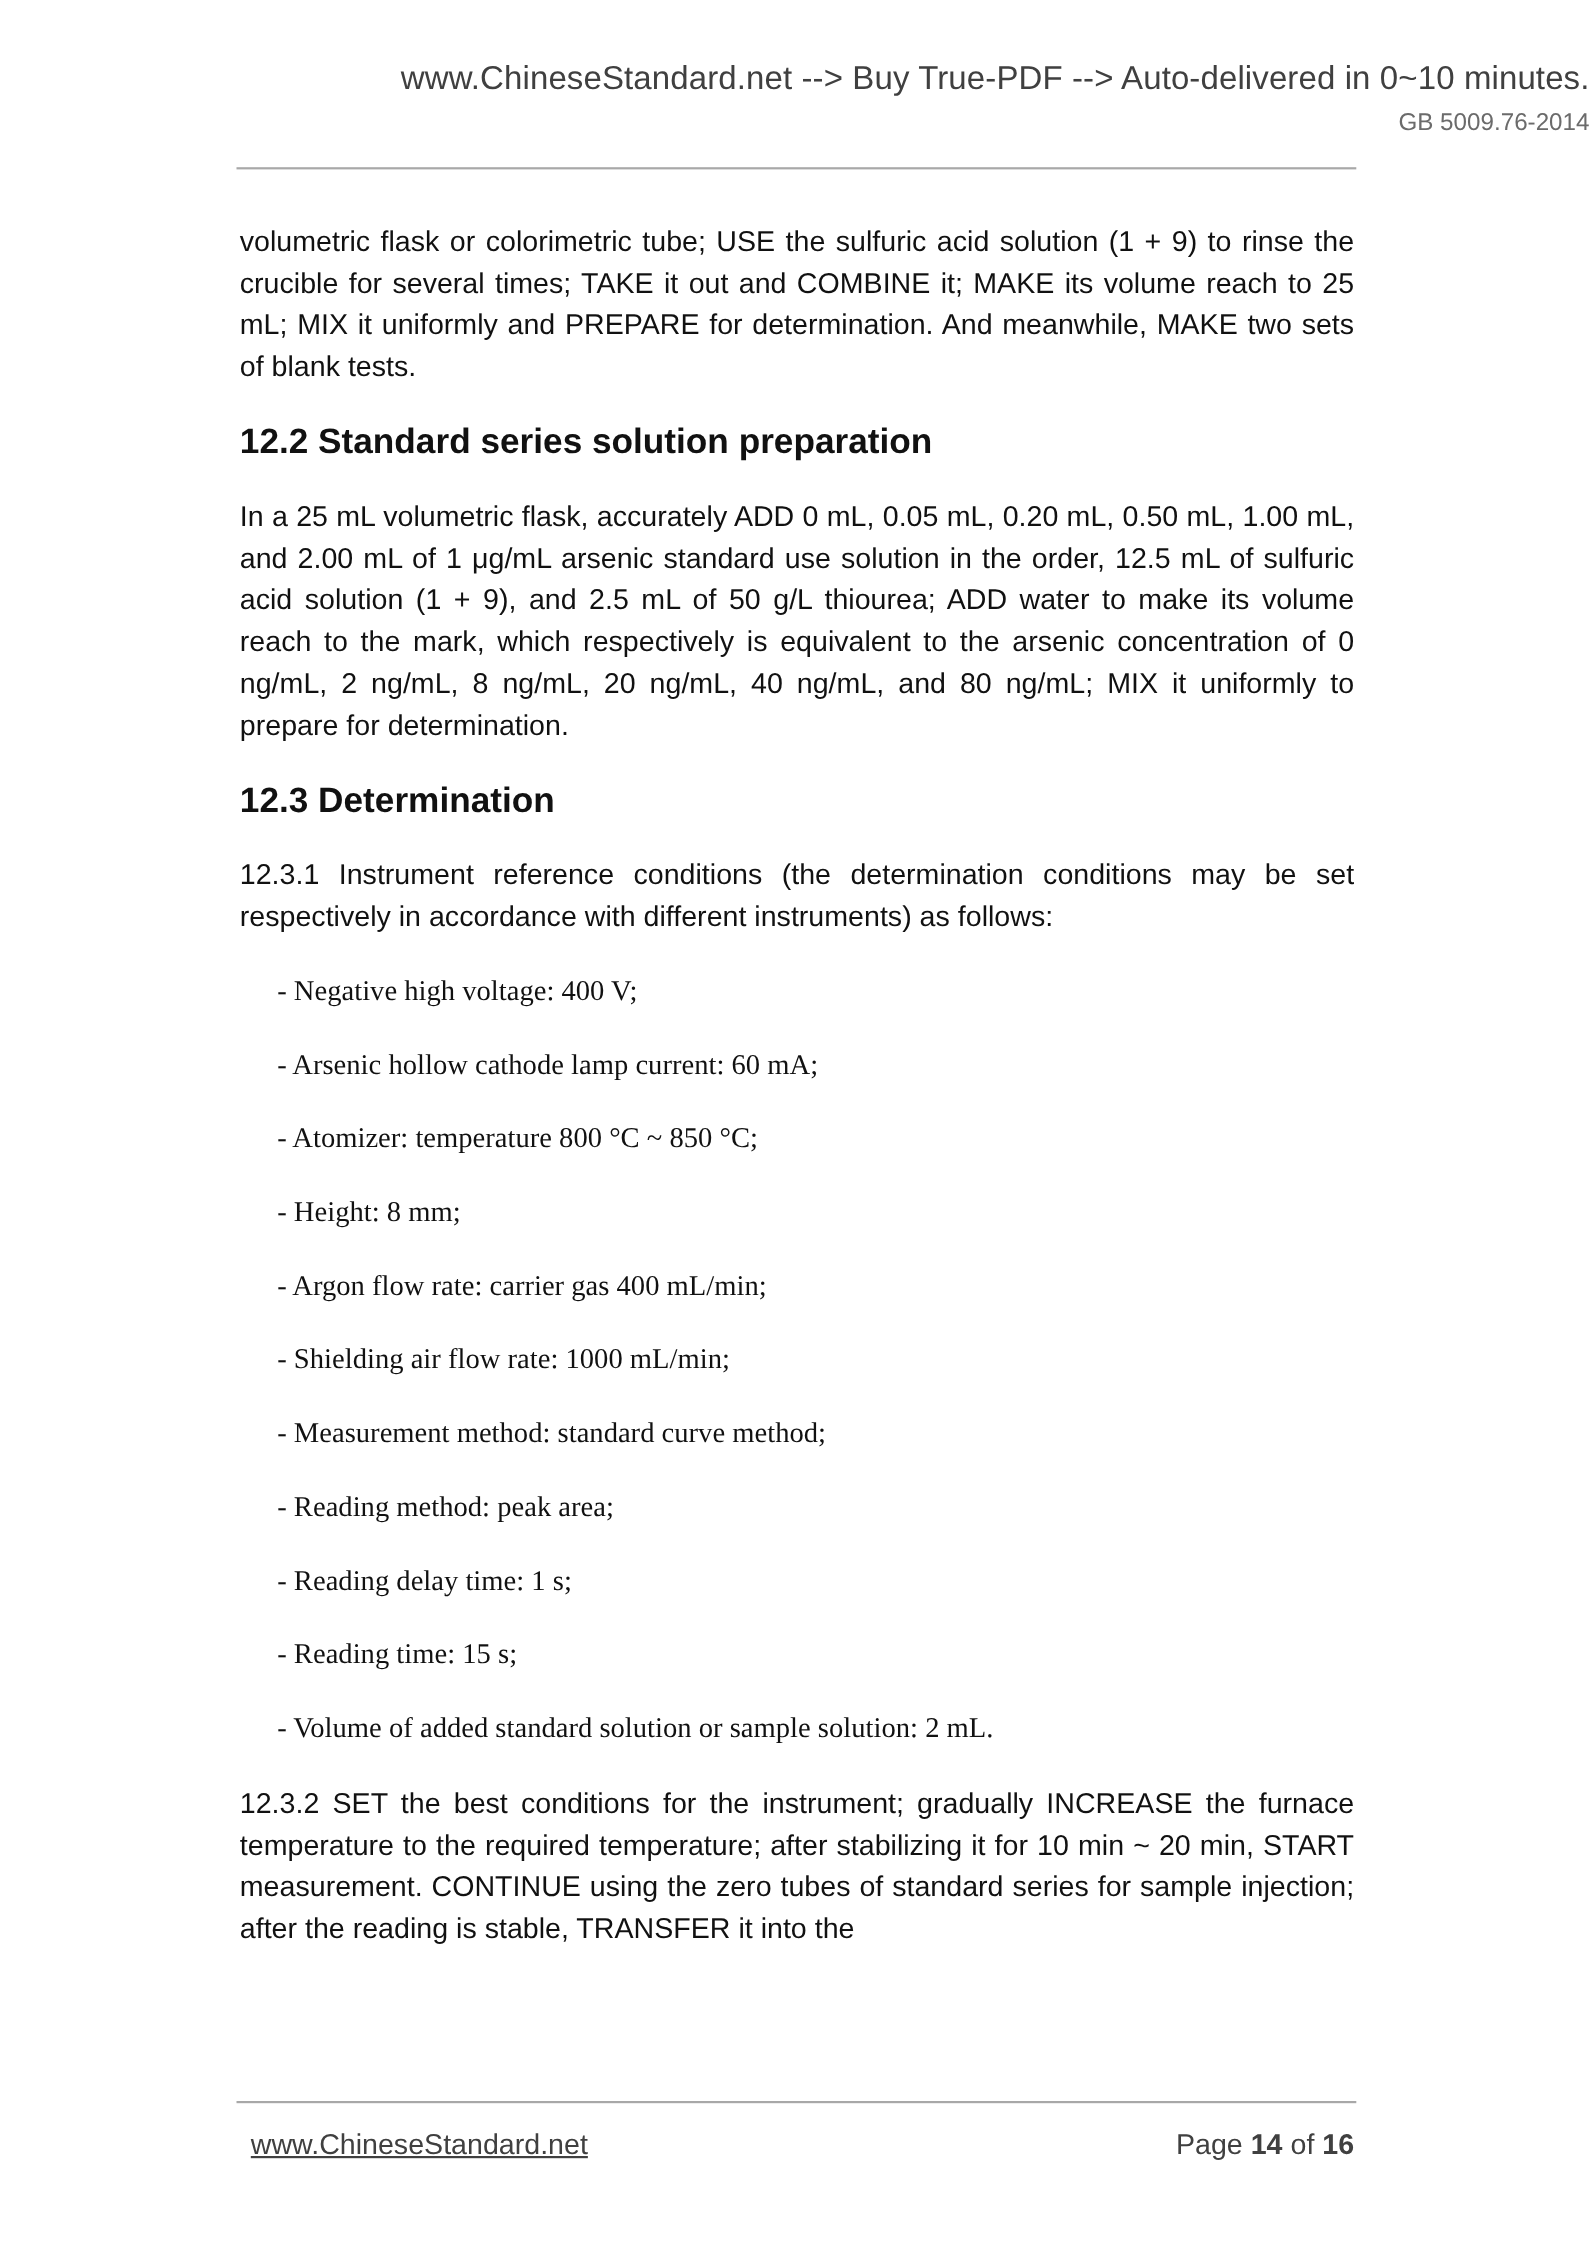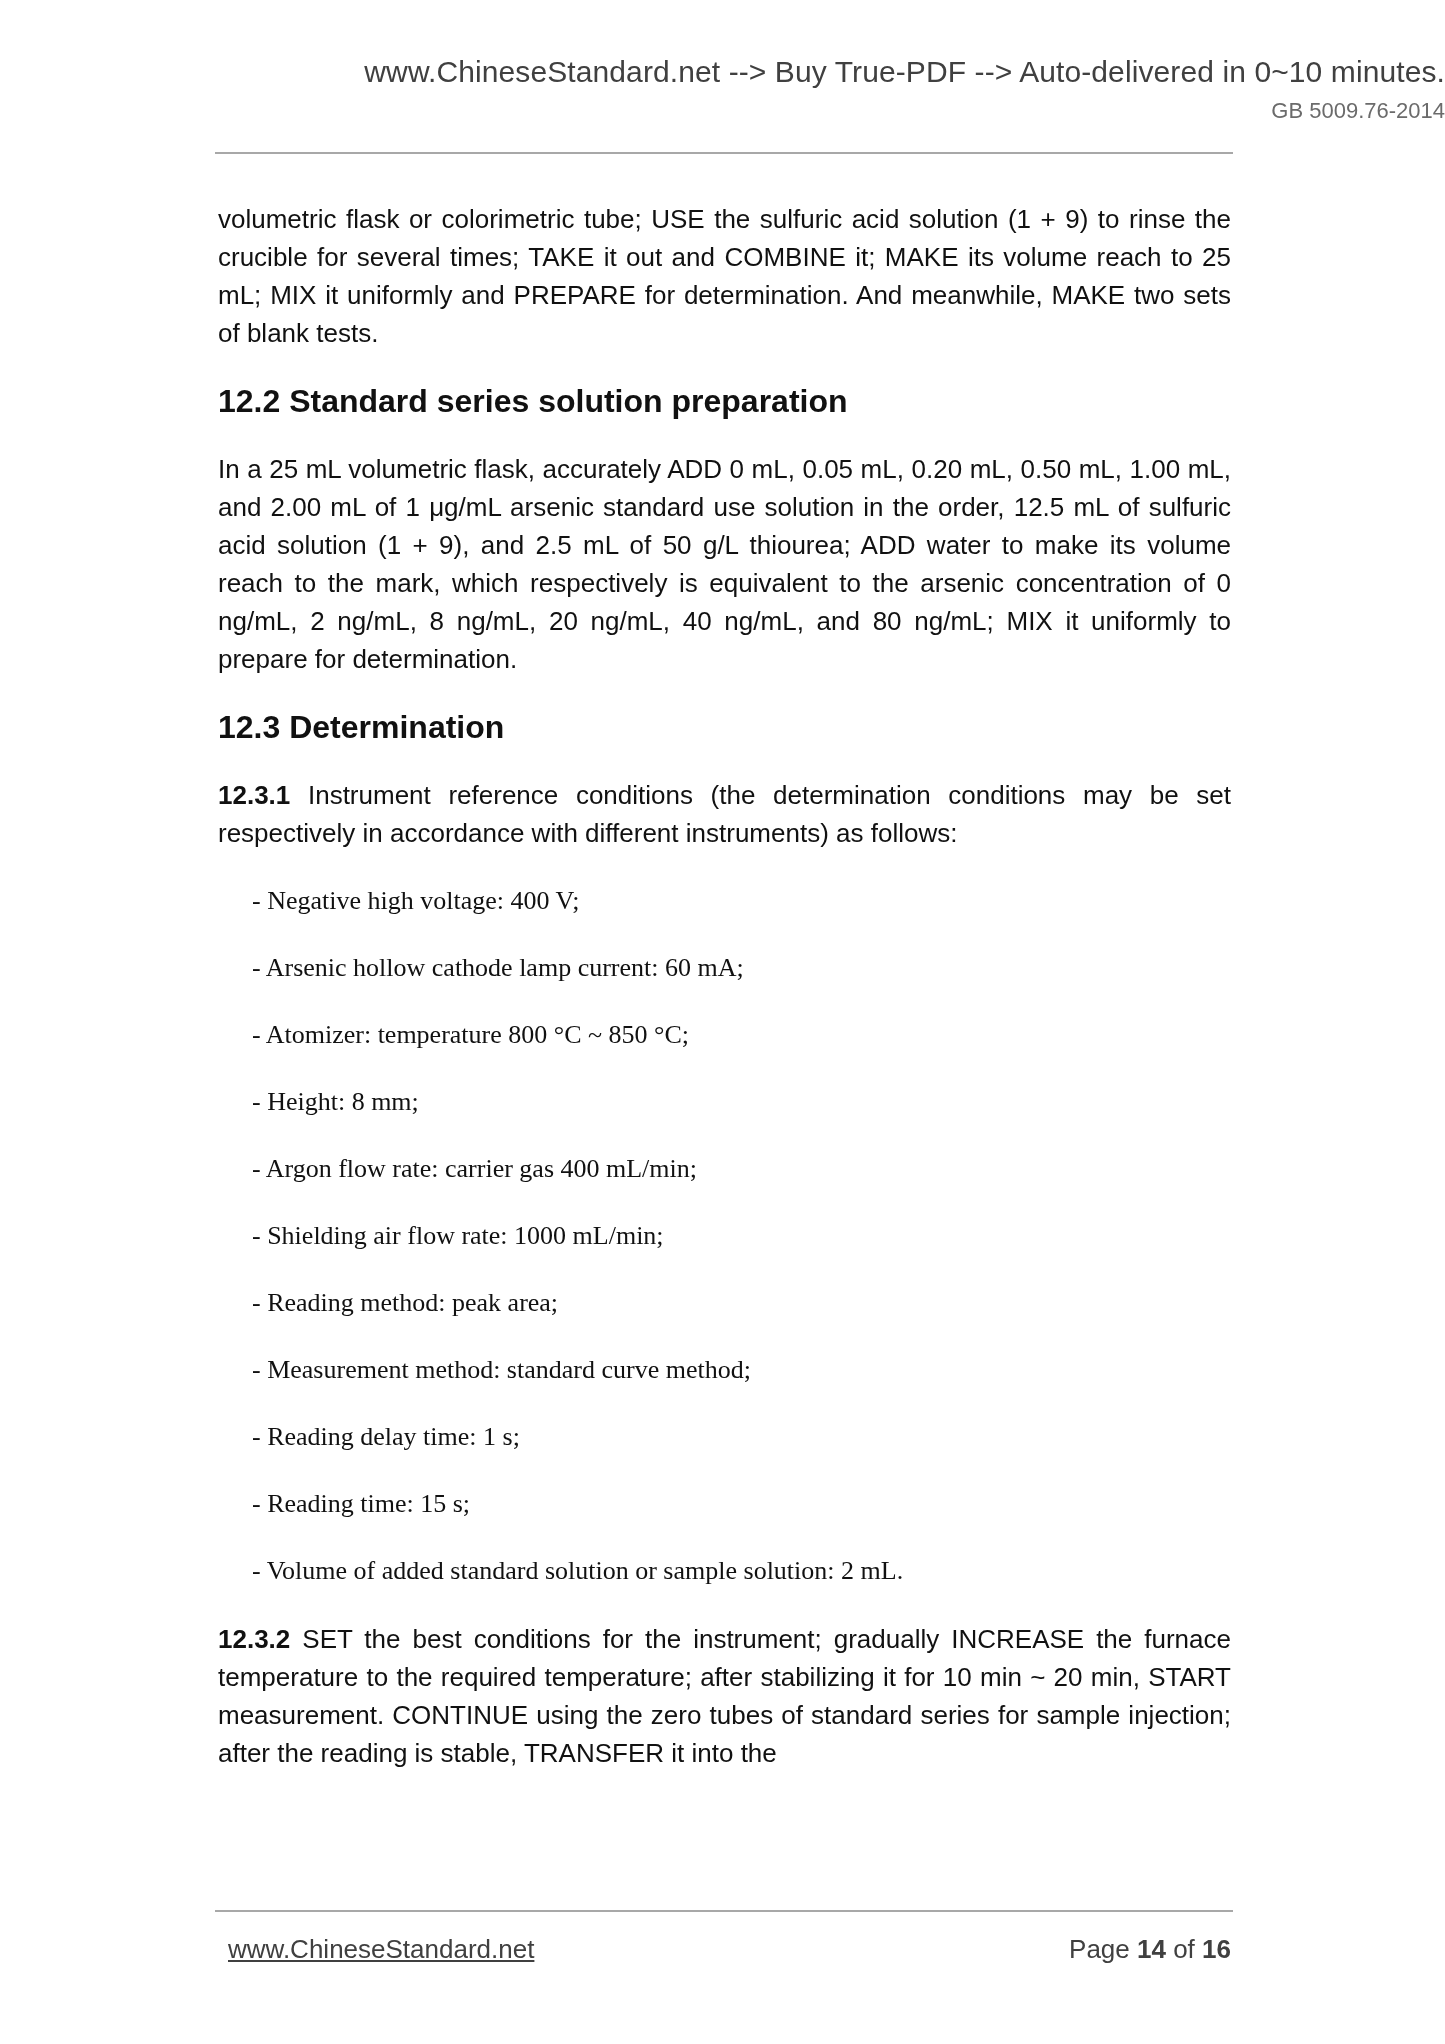--- a/index.html
+++ b/index.html
@@ -53,21 +53,21 @@
     .para {
       margin: 0;
       text-align: justify;
     }
     .heading {
       font-weight: bold;
       margin: 0;
     }
     .gap-s { height: 30px; }
     .gap-m { height: 30px; }
-    .num-bold { font-weight: bold; }
+    .num-bold { font-weight: normal; }
     .bullets {
       margin: 0;
       padding: 0;
       list-style: none;
       font-family: Liberation Serif, serif;
     }
     .bullets li {
       padding-left: 34px;
       height: 67px;
       line-height: 38px;
@@ -124,22 +124,22 @@
   <p class="para"><span class="num-bold">12.3.1</span><span> Instrument reference conditions (the determination conditions may be set respectively in accordance with different instruments) as follows:</span></p>
 
   <div style="height:30px;"></div>
   <ul class="bullets">
     <li>- Negative high voltage: 400 V;</li>
     <li>- Arsenic hollow cathode lamp current: 60 mA;</li>
     <li>- Atomizer: temperature 800 °C ~ 850 °C;</li>
     <li>- Height: 8 mm;</li>
     <li>- Argon flow rate: carrier gas 400 mL/min;</li>
     <li>- Shielding air flow rate: 1000 mL/min;</li>
+    <li>- Measurement method: standard curve method;</li>
     <li>- Reading method: peak area;</li>
-    <li>- Measurement method: standard curve method;</li>
     <li>- Reading delay time: 1 s;</li>
     <li>- Reading time: 15 s;</li>
     <li style="height:38px;">- Volume of added standard solution or sample solution: 2 mL.</li>
   </ul>
 
   <div style="height:30px;"></div>
   <p class="para"><span class="num-bold">12.3.2</span><span> SET the best conditions for the instrument; gradually INCREASE the furnace temperature to the required temperature; after stabilizing it for 10 min ~ 20 min, START measurement. CONTINUE using the zero tubes of standard series for sample injection; after the reading is stable, TRANSFER it into the</span></p>
 </div>
 
 <div class="footer-rule"></div>

